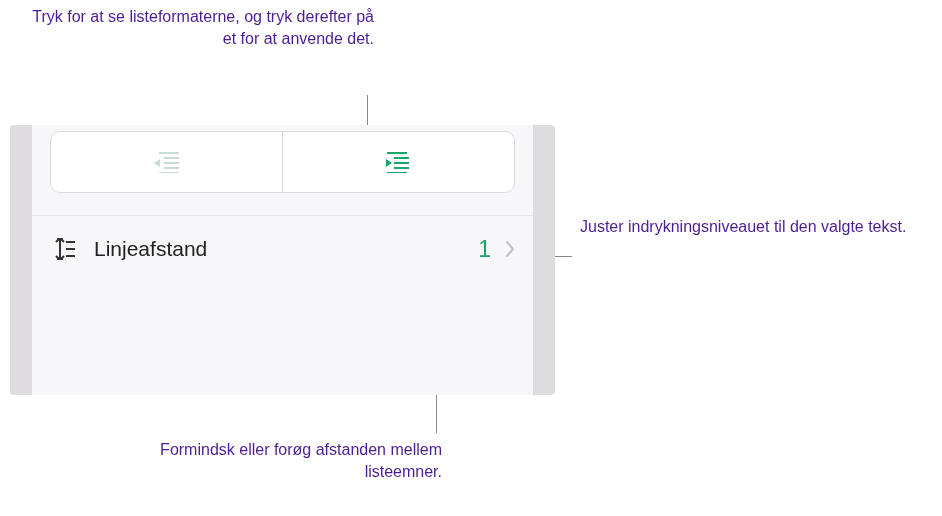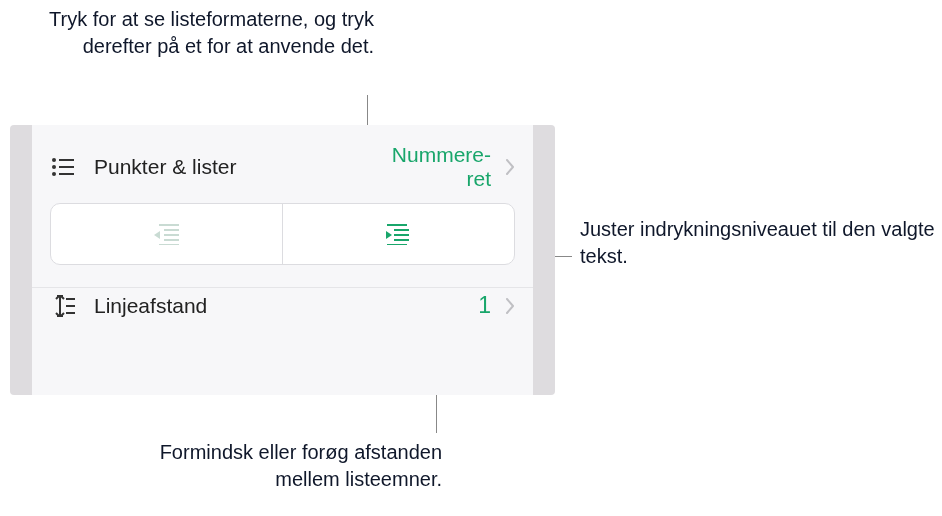--- a/index.html
+++ b/index.html
@@ -6,22 +6,22 @@
     body {
       font-family: -apple-system, BlinkMacSystemFont, "Helvetica Neue", sans-serif;
       background: #fff;
       width: 942px;
       height: 516px;
       position: relative;
       overflow: hidden;
     }
     .callout {
       position: absolute;
-      font-size: 20px;
-      color: #0f172a;
+      font-size: 16px;
+      color: #4c1d95;
       line-height: 1.35;
       text-align: right;
     }
     .callout.left { text-align: left; }
     .callout-line {
       position: absolute;
       background: #888;
     }
     .panel-wrap {
       position: absolute;
@@ -91,21 +91,21 @@
       color: #19a66b;
       font-size: 26px;
     }
     .indent-btn:first-child {
       border-right: 1px solid #dcdce0;
       color: #c9dbd3;
     }
     .linespacing-row {
       border-top: 1px solid #e5e5e8;
       margin-top: 8px;
-      padding-top: 4px;
+      padding-top: 20px;
     }
     svg { display: block; }
     .bracket {
       position: absolute;
       border-right: 1px solid #888;
       border-top: 1px solid #888;
       border-bottom: 1px solid #888;
       width: 10px;
     }
   </style>
@@ -121,40 +121,20 @@
 <div class="callout-line" style="left:367px; top:95px; width:1px; height:60px;"></div>
 
 <div class="bracket" style="left:518px; top:224px; height:64px;"></div>
 <div class="callout-line" style="left:528px; top:256px; width:44px; height:1px;"></div>
 
 <div class="callout-line" style="left:436px; top:395px; width:1px; height:38px;"></div>
 
 <div class="panel-wrap">
   <div class="panel">
 
-    <div class="row" style="padding-top:18px; padding-bottom:6px;">
-      <span class="row-icon">
-        <svg width="24" height="20" viewBox="0 0 24 20">
-          <circle cx="3" cy="3" r="2" fill="#333"></circle>
-          <rect x="8" y="2" width="15" height="2" fill="#333"></rect>
-          <circle cx="3" cy="10" r="2" fill="#333"></circle>
-          <rect x="8" y="9" width="15" height="2" fill="#333"></rect>
-          <circle cx="3" cy="17" r="2" fill="#333"></circle>
-          <rect x="8" y="16" width="15" height="2" fill="#333"></rect>
-        </svg>
-      </span>
-      <span class="row-label">Punkter &amp; lister</span>
-      <span class="row-value" style="white-space:pre-line;">Nummere-
-ret</span>
-      <span class="chevron">
-        <svg width="10" height="16" viewBox="0 0 10 16">
-            <path d="M2 1 L8 8 L2 15" stroke="#c0c0c4" stroke-width="2" fill="none" stroke-linecap="round" stroke-linejoin="round"></path>
-          </svg>
-      </span>
-    </div>
 
     <div class="indent-toolbar">
       <div class="indent-btn">
         <span>
           <svg width="30" height="22" viewBox="0 0 30 22">
             <rect x="7" y="1" width="20" height="2" fill="#c9dbd3"></rect>
             <rect x="12" y="6" width="15" height="2" fill="#c9dbd3"></rect>
             <rect x="12" y="11" width="15" height="2" fill="#c9dbd3"></rect>
             <rect x="12" y="16" width="15" height="2" fill="#c9dbd3"></rect>
             <rect x="7" y="21" width="20" height="2" fill="#c9dbd3"></rect>

